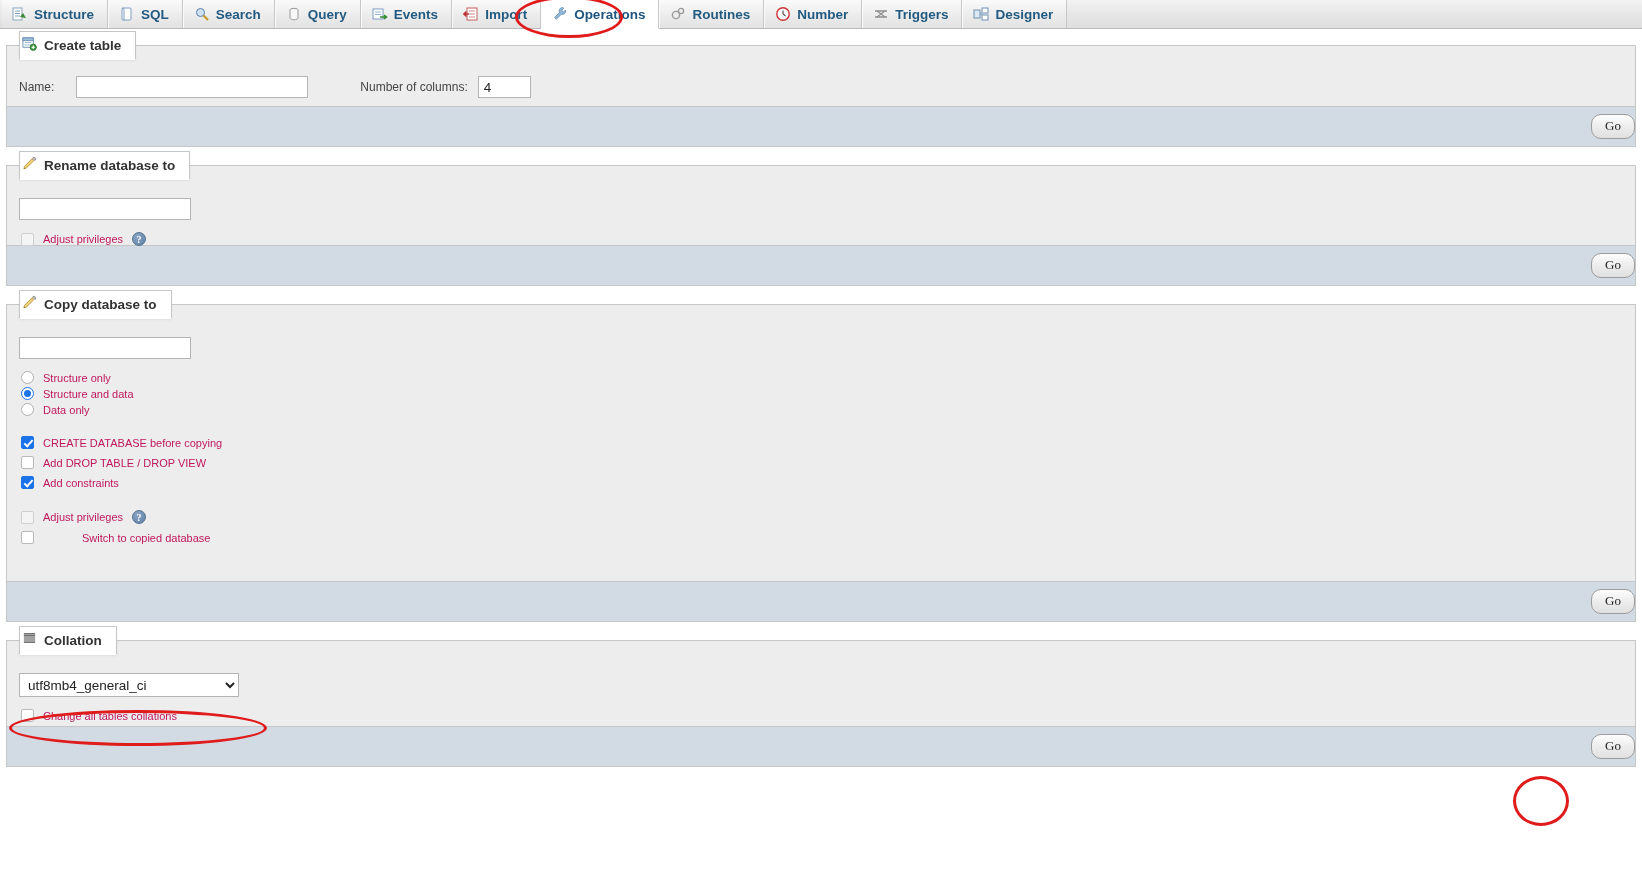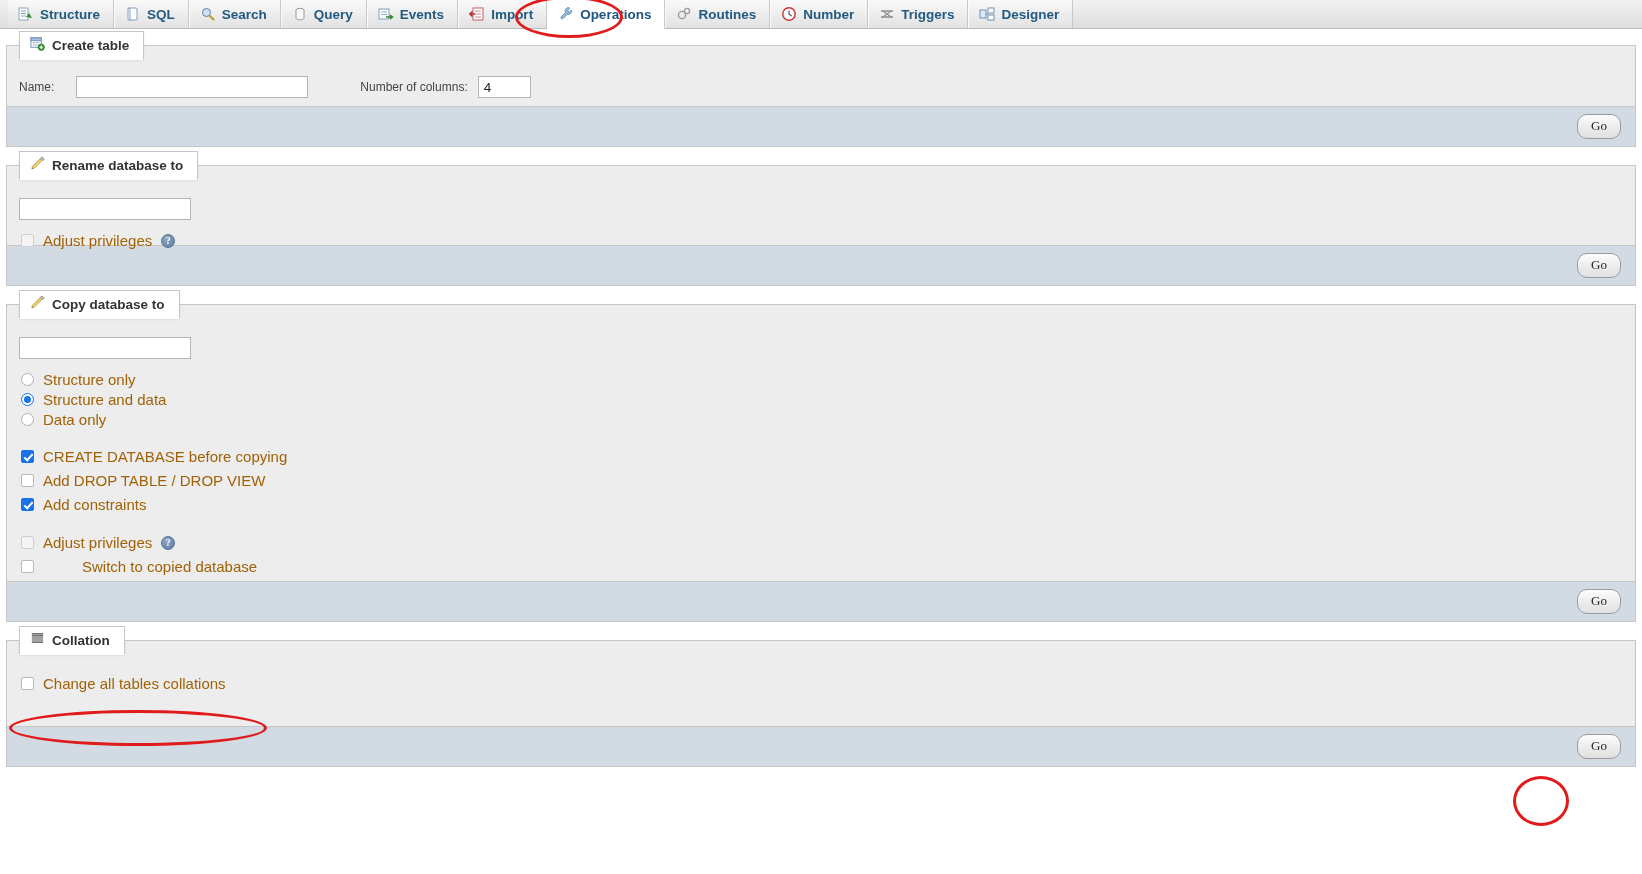--- a/index.html
+++ b/index.html
@@ -15,21 +15,21 @@
   #page { position: relative; width: 1642px; height: 874px; background: #fff; }
 
   
   .tabbar {
     position: relative;
     height: 29px;
     background: linear-gradient(to bottom, #f2f2f2 0%, #e6e6e6 55%, #dedede 100%);
     border-bottom: 1px solid #bbb;
     display: flex;
     align-items: stretch;
-    padding-left: 8px;
+    padding-left: 2px;
     text-align: right;
   }
   .tab {
     display: flex;
     align-items: center;
     gap: 6px;
     padding: 0 13px 0 10px;
     border-right: 1px solid #c8c8c8;
     border-left: 1px solid #fbfbfb;
     font-weight: bold;
@@ -59,40 +59,39 @@
     background: #ededed;
     padding: 22px 12px 10px 12px;
   }
   .legend {
     position: absolute;
     top: -15px;
     left: 12px;
     background: #fff;
     border: 1px solid #c6c6c6;
     border-bottom: 1px solid #fff;
-    padding: 4px 14px 5px 10px;
+    padding: 4px 14px 5px 2px;
     font-weight: bold;
     font-size: 13.5px;
     color: #333;
     display: flex;
     align-items: center;
     gap: 7px;
     box-shadow: 0 1px 2px rgba(0,0,0,.06);
     z-index: 3;
   }
   .footbar {
     margin: 0 6px 0 6px;
     background: #d2dbe4;
     border: 1px solid #c6c6c6;
     border-top: none;
     height: 40px;
     display: flex;
     align-items: center;
     justify-content: flex-end;
-    padding-right: 14px;
   }
   .sectiongap { height: 18px; background: #fff; }
 
   .gobtn {
     background: linear-gradient(to bottom,#fdfdfd 0%, #ededed 50%, #e0e0e0 100%);
     border: 1px solid #9c9c9c;
     border-radius: 10px;
     padding: 3px 13px 4px 13px;
     font-size: 13px;
     color: #222;
@@ -108,21 +107,21 @@
     background: #fff;
     height: 22px;
     padding: 1px 5px;
     font-size: 13.5px;
     font-family: "Liberation Sans", sans-serif;
     color: #222;
     outline: none;
   }
 
   .chkline { display: flex; align-items: center; gap: 9px; margin: 4px 0 0 2px; }
-  .chkline .lbl { font-size: 15px; color: #a16207; }
+  .chkline .lbl { font-size: 11px; color: #be185d; }
 
   
   .cb {
     width: 13px; height: 13px; flex: 0 0 13px;
     border: 1px solid #b9b9b9; background: #fff; border-radius: 2px;
     position: relative; display: inline-block; cursor: pointer;
   }
   .cb.checked { background: #1a73e8; border-color: #1a73e8; }
   .cb.checked::after {
     content: ""; position: absolute; left: 4px; top: 1px;
@@ -411,20 +410,25 @@
     <div class="fieldset" style="height:87px;">
       <div class="legend">
         <span>
           <svg width="15" height="15" viewBox="0 0 16 16">
             <path d="M2 3h12M2 5.2h12M2 7.4h12M2 9.6h12M2 11.8h12" stroke="#444" stroke-width="1.2"></path>
           </svg>
         </span>
         <span>Collation</span>
       </div>
 
+      <div style="margin-top:10px;">
+        <select class="coll">
+          <option>utf8mb4_general_ci</option>
+        </select>
+      </div>
       <div class="chkline" style="margin-top:12px;">
         <span class="cb"></span>
         <span class="lbl">Change all tables collations</span>
       </div>
     </div>
     <div class="footbar">
       <button class="gobtn">Go</button>
     </div>
 
   </div>

